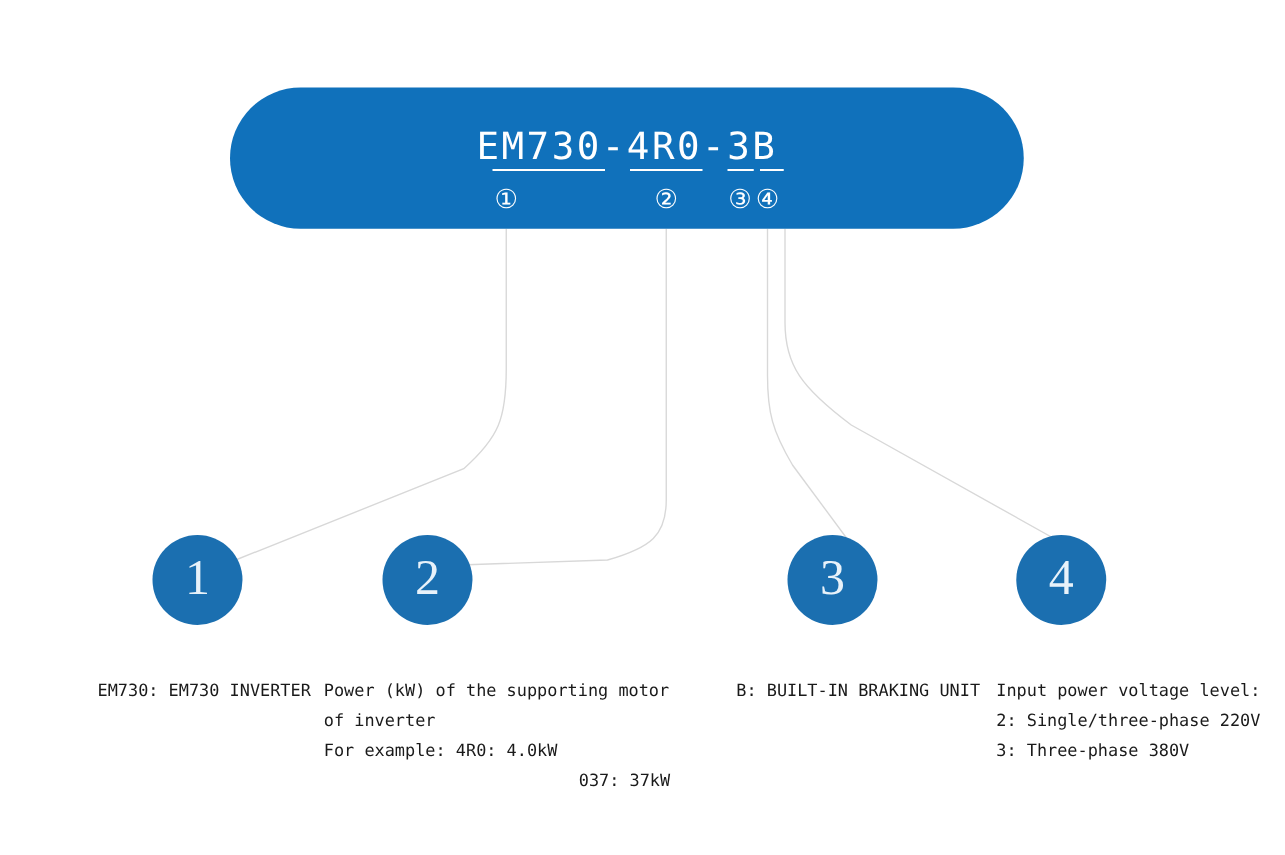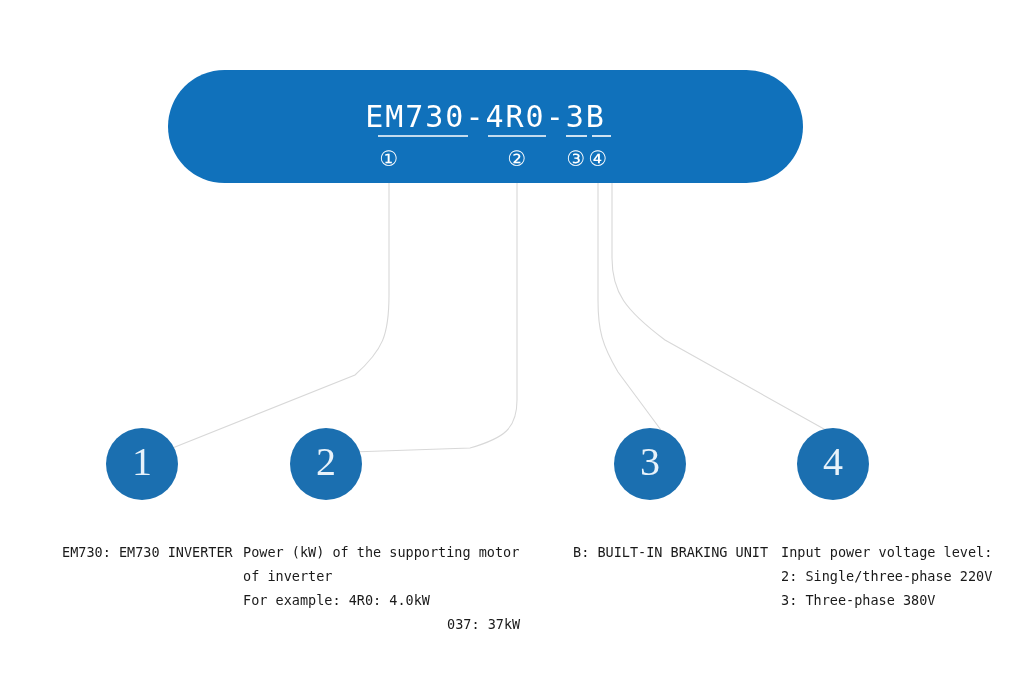--- a/index.html
+++ b/index.html
@@ -10,21 +10,21 @@
   }
   body {
     width: 1028px;
     height: 684px;
     overflow: hidden;
     font-family: "Liberation Serif", "DejaVu Serif", serif;
     position: relative;
   }
   #diagram-root {
     position: absolute;
-    left: 0;
+    left: 16px;
     top: 0;
     width: 880px;
     height: 684px;
   }
   svg.canvas {
     display: block;
     width: 1028px;
     height: 684px;
   }
   

